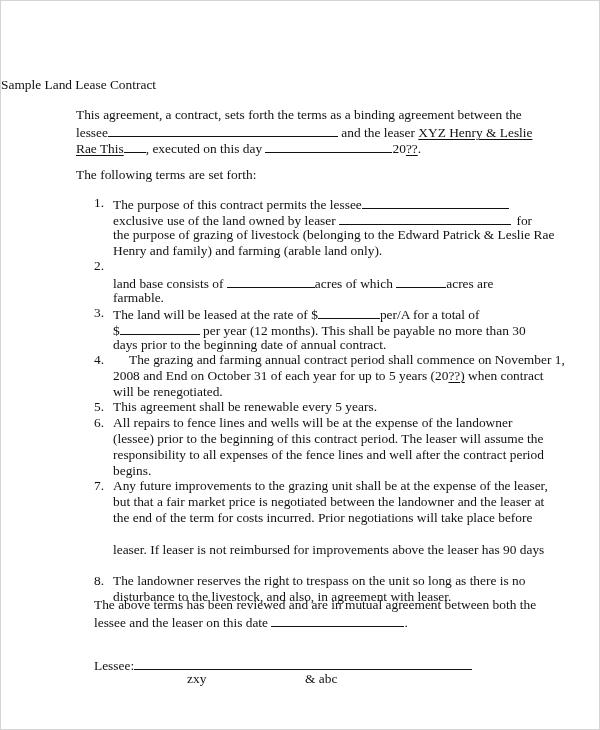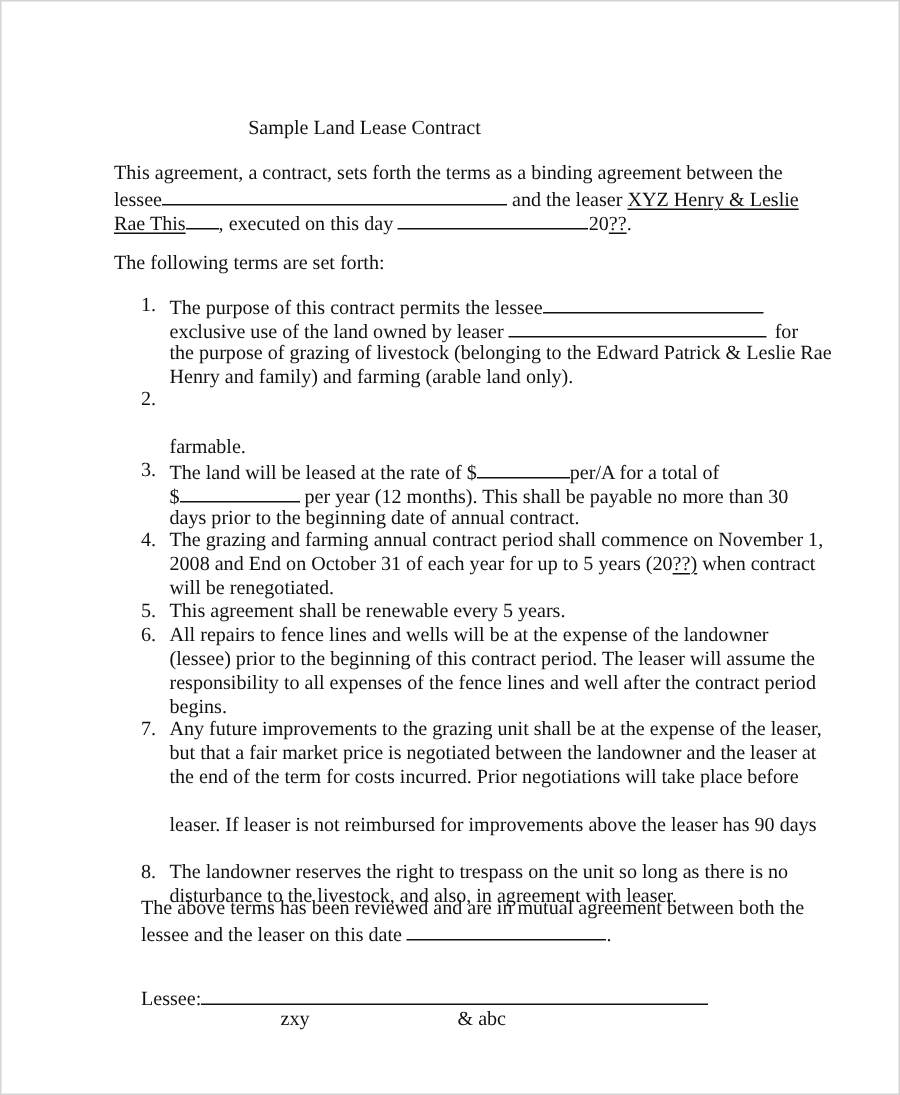--- a/index.html
+++ b/index.html
@@ -4,21 +4,21 @@
 <style>
   html, body { margin: 0; padding: 0; background: #ffffff; }
   body { width: 600px; height: 730px; position: relative; overflow: hidden; }
   .page {
     position: absolute; left: 0; top: 0; width: 598px; height: 728px;
     border: 1px solid #d4d4d4; background: #ffffff;
     font-family: "Liberation Serif", serif; font-size: 13.4px; color: #111111;
     line-height: 15.6px;
   }
   .abs { position: absolute; white-space: nowrap; }
-  .title { top: 76px; left: 0; width: 484px; text-align: center; }
+  .title { top: 76px; left: 0; width: 484px; text-align: left; }
   .u { display: inline-block; border-bottom: 1px solid #111; height: 13px; vertical-align: baseline; }
   .ut { text-decoration: underline; text-decoration-thickness: 1px; text-underline-offset: 2px; }
   .num { position: absolute; left: 93px; }
   .item { position: absolute; left: 112px; white-space: nowrap; }
 </style>
 </head>
 <body>
 
 <div class="page">
 
@@ -37,29 +37,30 @@
 
   <div class="abs" style="top:166px;left:75px;">The following terms are set forth:</div>
 
   <div class="num" style="top:194px;">1.</div>
   <div class="item" style="top:194px;"><span>The purpose of this contract permits the lessee</span><span class="u" style="width:147px;"></span></div>
   <div class="item" style="top:210px;"><span>exclusive use of the land owned by leaser</span> <span class="u" style="width:172px;"></span> <span style="margin-left:2px;">for</span></div>
   <div class="item" style="top:226px;">the purpose of grazing of livestock (belonging to the Edward Patrick &amp; Leslie Rae</div>
   <div class="item" style="top:242px;">Henry and family) and farming (arable land only).</div>
 
   <div class="num" style="top:257px;">2.</div>
+  <div class="item" style="top:273px;"><span>land base consists of</span> <span class="u" style="width:88px;"></span><span>acres of which</span> <span class="u" style="width:50px;"></span><span>acres are</span></div>
   <div class="item" style="top:289px;">farmable.</div>
 
   <div class="num" style="top:304px;">3.</div>
   <div class="item" style="top:304px;"><span>The land will be leased at the rate of $</span><span class="u" style="width:62px;"></span><span>per/A for a total of</span></div>
   <div class="item" style="top:320px;"><span>$</span><span class="u" style="width:80px;"></span><span> per year (12 months). This shall be payable no more than 30</span></div>
   <div class="item" style="top:336px;">days prior to the beginning date of annual contract.</div>
 
   <div class="num" style="top:351px;">4.</div>
-  <div class="item" style="top:351px;">The grazing and farming annual contract period shall commence on November 1,</div>
+  <div class="item" style="top:351px;margin-left:16px;">The grazing and farming annual contract period shall commence on November 1,</div>
   <div class="item" style="top:367px;"><span>2008 and End on October 31 of each year for up to 5 years (20</span><span class="ut">??)</span><span> when contract</span></div>
   <div class="item" style="top:383px;">will be renegotiated.</div>
 
   <div class="num" style="top:398px;">5.</div>
   <div class="item" style="top:398px;"> This agreement shall be renewable every 5 years.</div>
 
   <div class="num" style="top:414px;">6.</div>
   <div class="item" style="top:414px;">All repairs to fence lines and wells will be at the expense of the landowner</div>
   <div class="item" style="top:430px;">(lessee) prior to the beginning of this contract period. The leaser will assume the</div>
   <div class="item" style="top:446px;">responsibility to all expenses of the fence lines and well after the contract period</div>

